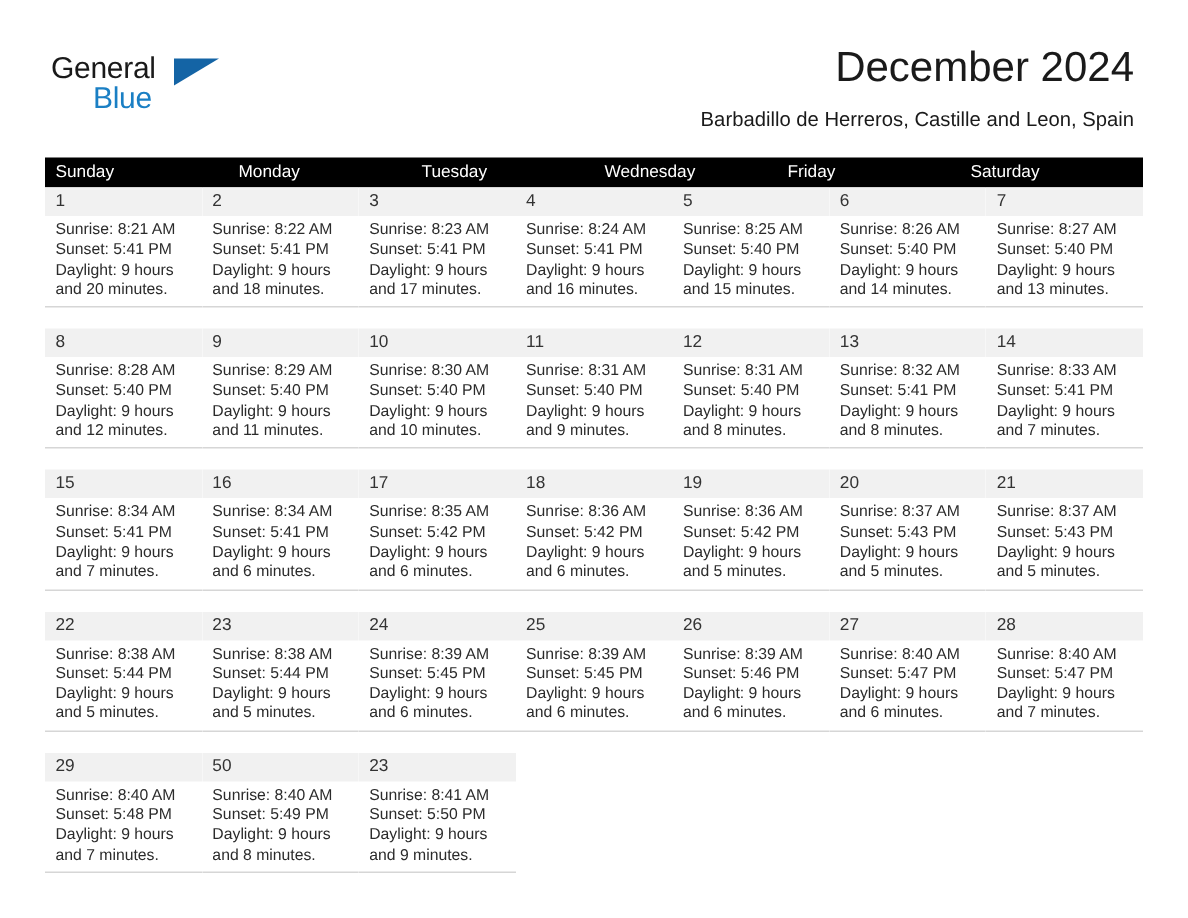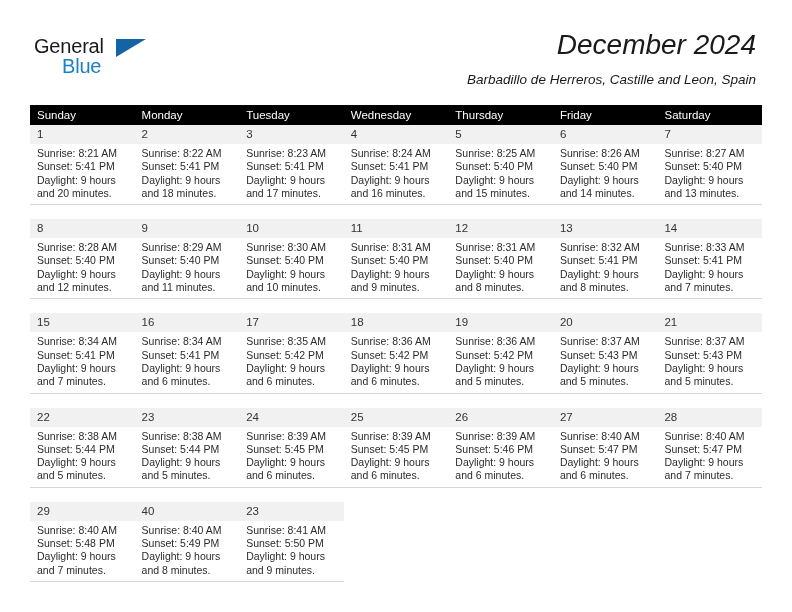--- a/index.html
+++ b/index.html
@@ -62,21 +62,20 @@
     height: 0;
     border-left: 30px solid #1464a5;
     border-bottom: 18px solid transparent;
   }
 
   .title-block {
     position: absolute;
     right: 36px;
     top: 28px;
     text-align: right;
-    font-style: italic;
   }
   .cal-title {
     font-size: 28px;
     font-weight: normal;
     color: #1a1a1a;
     line-height: 34px;
     white-space: nowrap;
   }
   .cal-subtitle {
     margin-top: 9px;
@@ -171,21 +170,20 @@
 
   </div>
 
   <div class="calendar">
 
     <div class="dow-row">
       <div class="dow">Sunday</div>
       <div class="dow">Monday</div>
       <div class="dow">Tuesday</div>
       <div class="dow">Wednesday</div>
-      <div class="dow">Thursday</div>
       <div class="dow">Friday</div>
       <div class="dow">Saturday</div>
     </div>
 
     <div class="week-row">
       <div class="day-cell">
         <div class="day-num">1</div>
         <div class="day-info">
           <div>Sunrise: 8:21 AM</div>
           <div>Sunset: 5:41 PM</div>
@@ -455,21 +453,21 @@
       <div class="day-cell">
         <div class="day-num">29</div>
         <div class="day-info">
           <div>Sunrise: 8:40 AM</div>
           <div>Sunset: 5:48 PM</div>
           <div>Daylight: 9 hours</div>
           <div>and 7 minutes.</div>
         </div>
       </div>
       <div class="day-cell">
-        <div class="day-num">40</div>
+        <div class="day-num">50</div>
         <div class="day-info">
           <div>Sunrise: 8:40 AM</div>
           <div>Sunset: 5:49 PM</div>
           <div>Daylight: 9 hours</div>
           <div>and 8 minutes.</div>
         </div>
       </div>
       <div class="day-cell">
         <div class="day-num">23</div>
         <div class="day-info">

